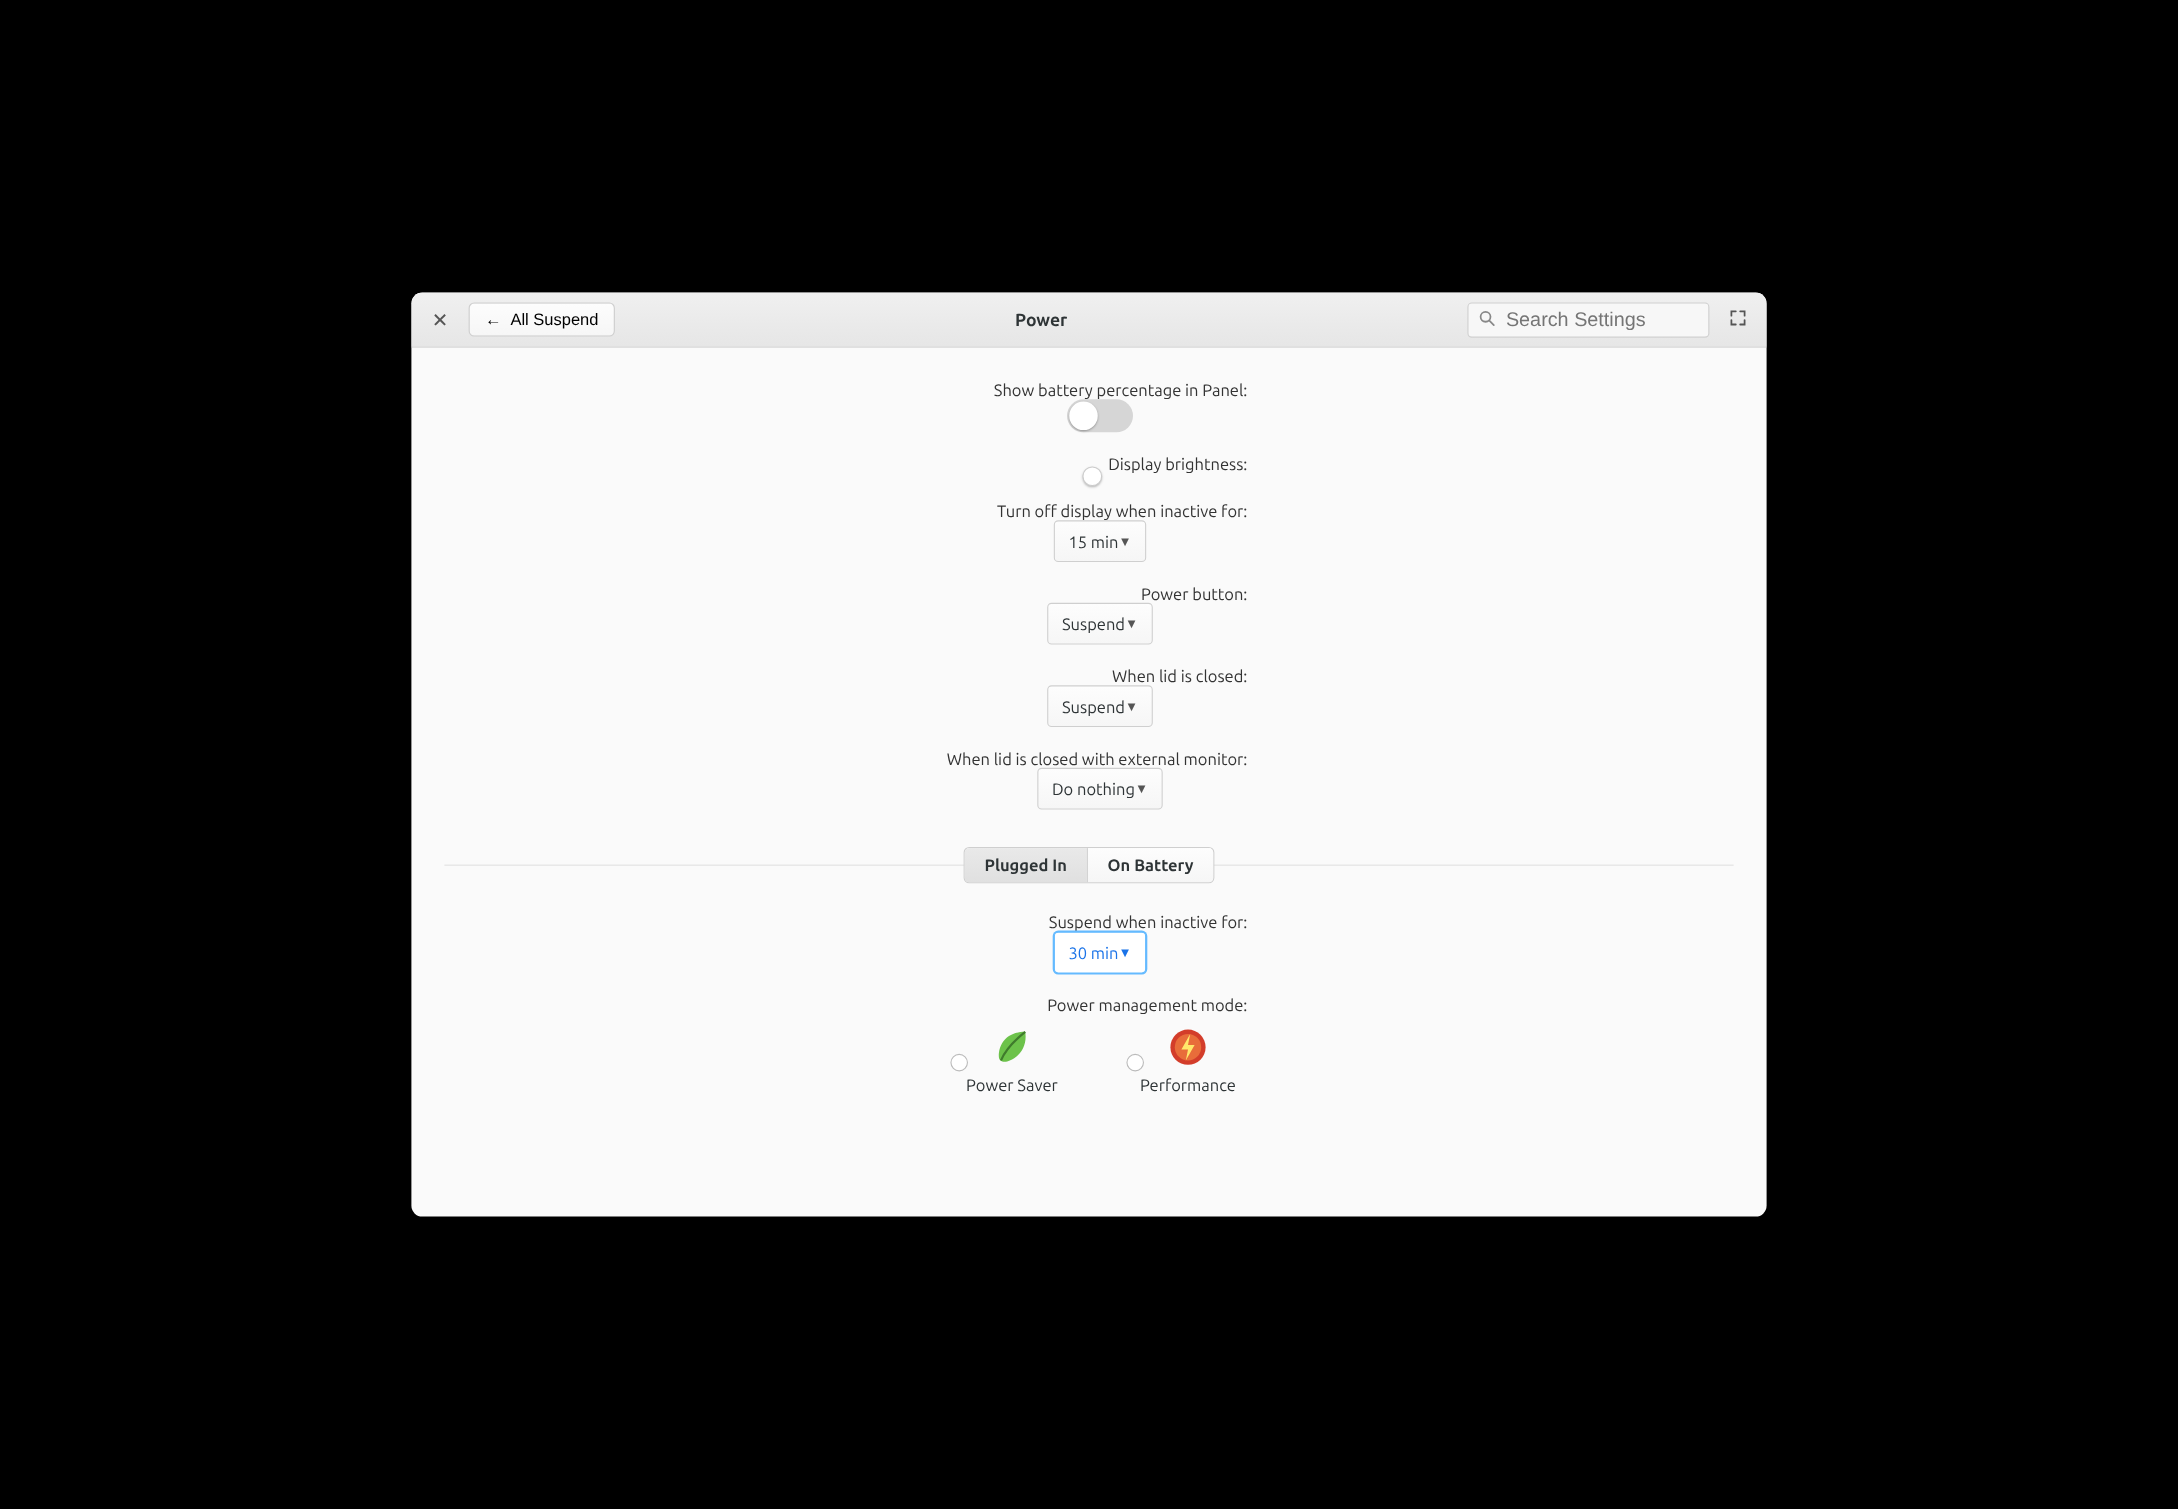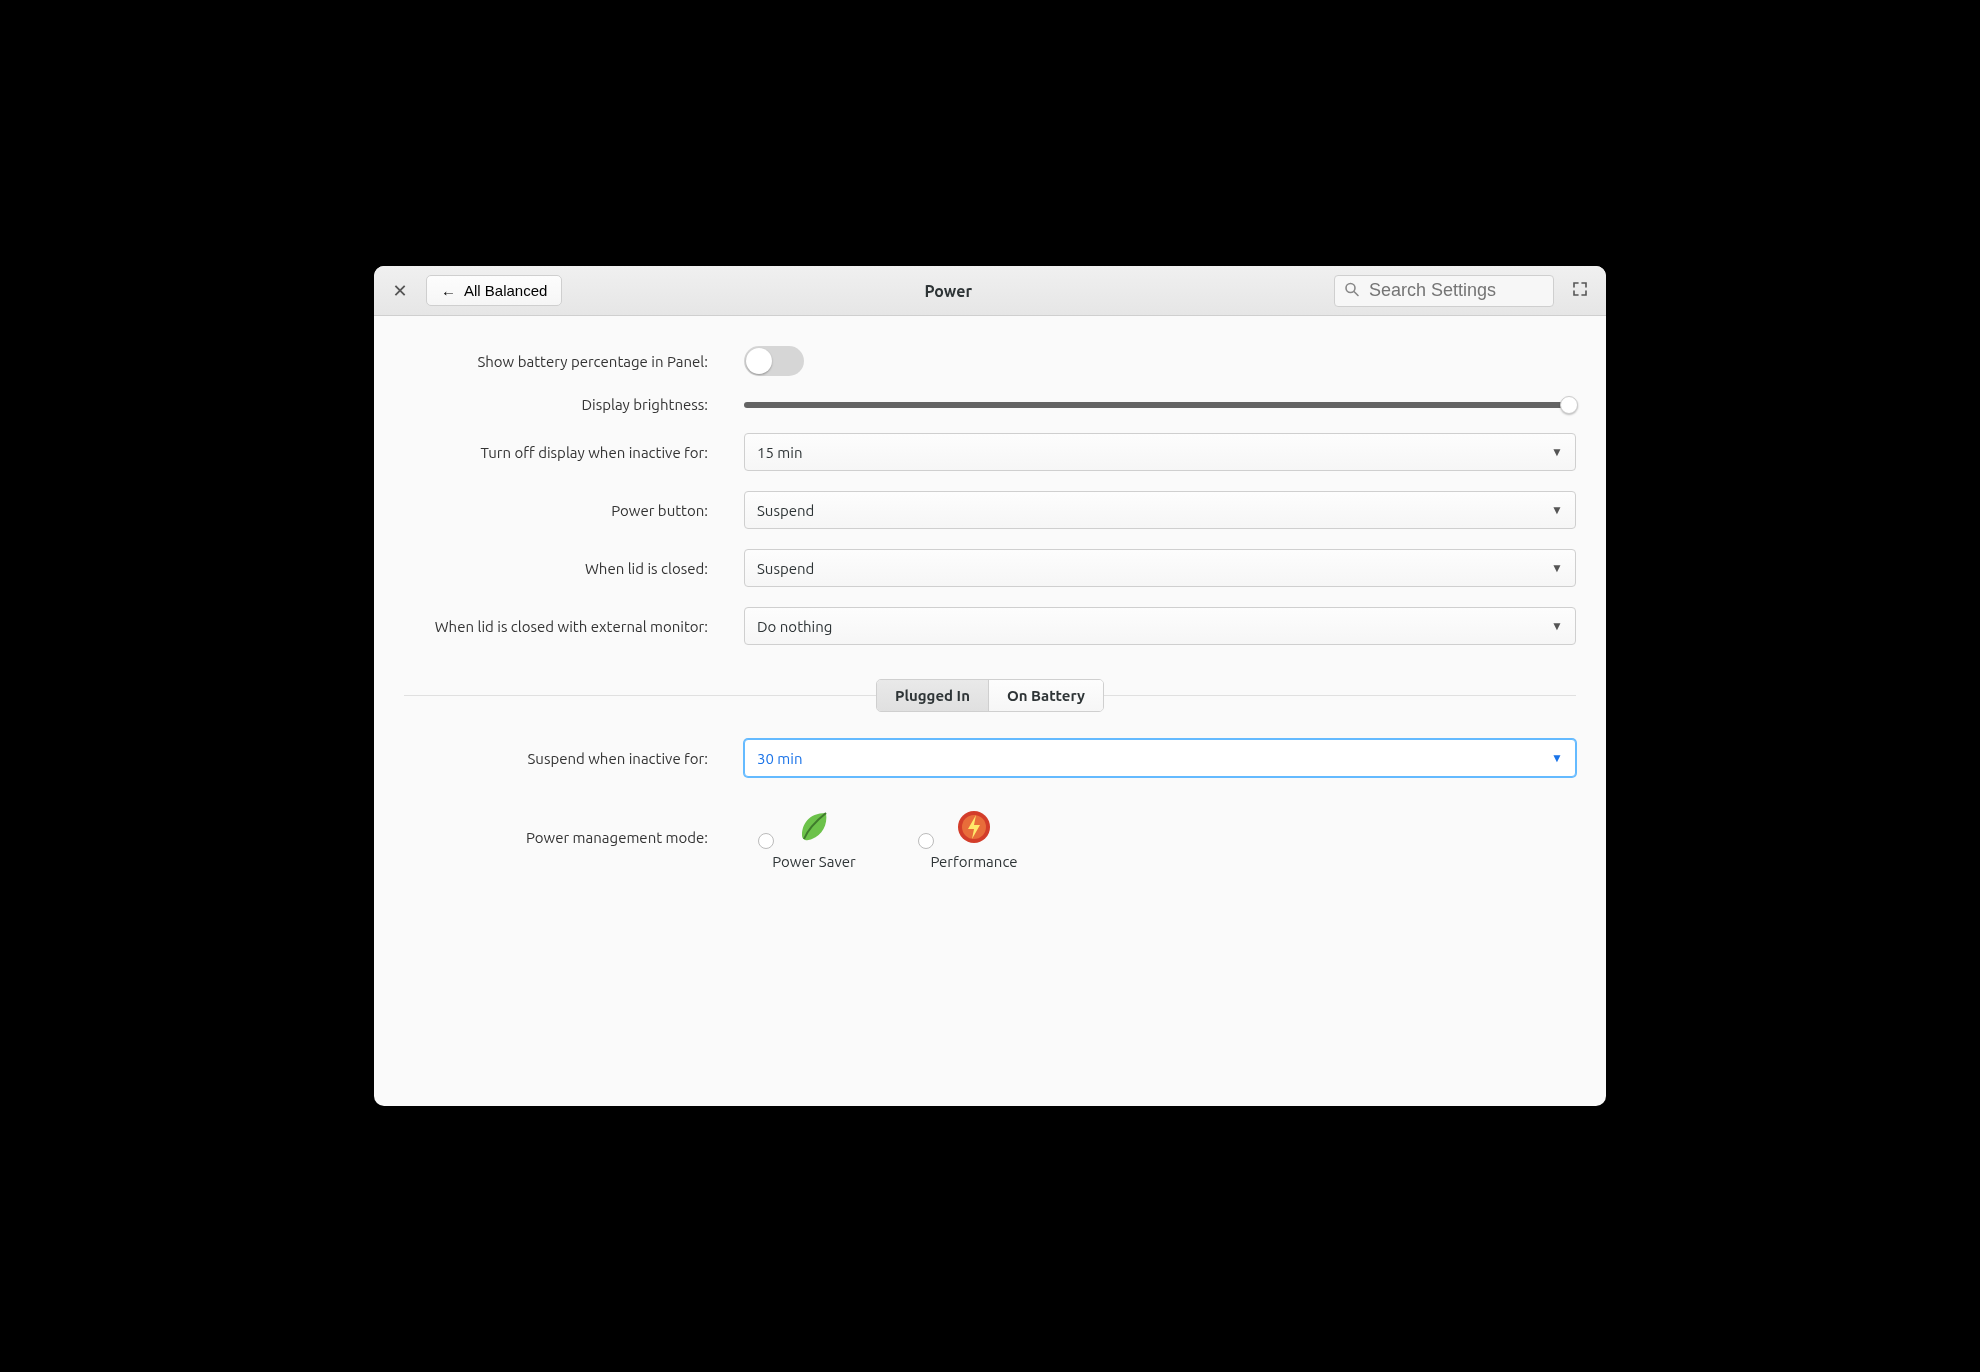--- a/index.html
+++ b/index.html
@@ -83,20 +83,21 @@
   cursor: pointer;
 }
 .content {
   flex: 1;
   padding: 30px 30px 0 30px;
 }
 .form-row {
   display: flex;
   align-items: center;
   margin-bottom: 20px;
+  flex-direction: column;
 }
 .form-row .label {
   width: 320px;
   text-align: right;
   padding-right: 16px;
   color: #333;
 }
 .form-row .control {
   flex: 1;
   margin-left: 20px;
@@ -235,21 +236,21 @@
 </style>
 </head>
 <body>
 
 <div class="window">
 
   <div class="titlebar">
     <div class="close">✕</div>
     <button class="back-btn">
       <span>←</span>
-      <span>All Balanced</span>
+      <span>All Suspend</span>
     </button>
     <div class="title">Power</div>
     <div class="search-wrap">
       <span class="search-icon">
         <svg width="16" height="16" viewBox="0 0 16 16">
             <circle cx="6.5" cy="6.5" r="4.5" fill="none" stroke="#888" stroke-width="1.6"></circle>
             <line x1="10.2" y1="10.2" x2="14" y2="14" stroke="#888" stroke-width="1.6" stroke-linecap="round"></line>
           </svg>
       </span>
       <input class="search" placeholder="Search Settings" style="">

